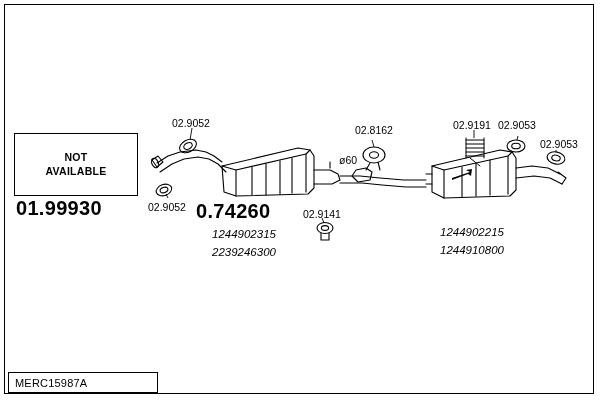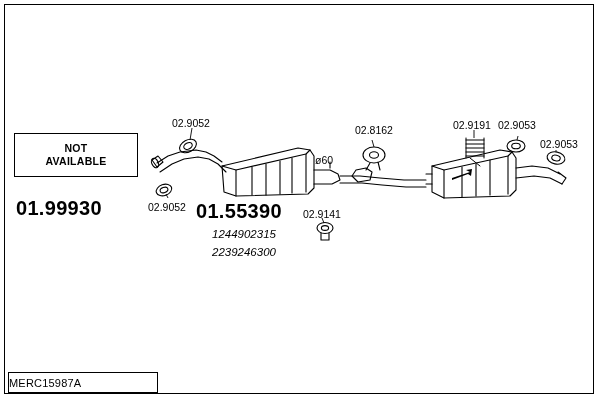--- a/index.html
+++ b/index.html
@@ -12,21 +12,21 @@
   }
   #stage{position:relative;width:600px;height:400px;}
 
   .outer-frame{
     position:absolute;left:4px;top:4px;width:590px;height:390px;
     border:1px solid #000;box-sizing:border-box;
   }
 
   
   .na-box{
-    position:absolute;left:14px;top:133px;width:124px;height:44px;
+    position:absolute;left:14px;top:133px;width:124px;height:63px;
     border:1.5px solid #000;box-sizing:border-box;
     display:flex;flex-direction:column;align-items:center;justify-content:center;
     line-height:1.25;
   }
   .na-box span{font-size:10.5px;font-weight:bold;letter-spacing:.3px;}
 
   
   .partno{
     position:absolute;font-size:20px;font-weight:bold;letter-spacing:.3px;
     white-space:nowrap;
@@ -43,21 +43,21 @@
 
   
   .lbl{
     position:absolute;font-size:10.5px;white-space:nowrap;
   }
 
   
   .code-box{
     position:absolute;left:8px;top:372px;width:150px;height:21px;
     border:1px solid #000;box-sizing:border-box;
-    display:flex;align-items:center;padding-left:0;
+    display:flex;align-items:center;padding-left:6px;
     font-size:11px;letter-spacing:.2px;
   }
 
   svg.art{position:absolute;left:0;top:0;width:600px;height:400px;}
 </style>
 </head>
 <body>
 
 <div id="stage">
 
@@ -151,31 +151,35 @@
       <path d="M322,218 L324,223"></path>
     </g>
   </svg>
 
   <div class="na-box">
     <span>NOT</span>
     <span>AVAILABLE</span>
   </div>
 
   <div class="partno pn-left">01.99930</div>
-  <div class="partno pn-mid">01.55390</div>
+  <div class="partno pn-mid">0.74260</div>
 
   <div class="sublist sl-mid">
     <div>1244902315</div>
     <div>2239246300</div>
   </div>
 
+  <div class="sublist sl-right">
+    <div>1244902215</div>
+    <div>1244910800</div>
+  </div>
 
   <div class="lbl" style="left:172px;top:117px;">02.9052</div>
   <div class="lbl" style="left:148px;top:201px;">02.9052</div>
-  <div class="lbl" style="left:315px;top:154px;">ø60</div>
+  <div class="lbl" style="left:315px;top:154px;padding-left:24px;">ø60</div>
   <div class="lbl" style="left:303px;top:208px;text-align:center;">02.9141</div>
   <div class="lbl" style="left:355px;top:124px;">02.8162</div>
   <div class="lbl" style="left:453px;top:119px;">02.9191</div>
   <div class="lbl" style="left:498px;top:119px;">02.9053</div>
   <div class="lbl" style="left:540px;top:138px;">02.9053</div>
 
   <div class="code-box">
     <span>MERC15987A</span>
   </div>
 

